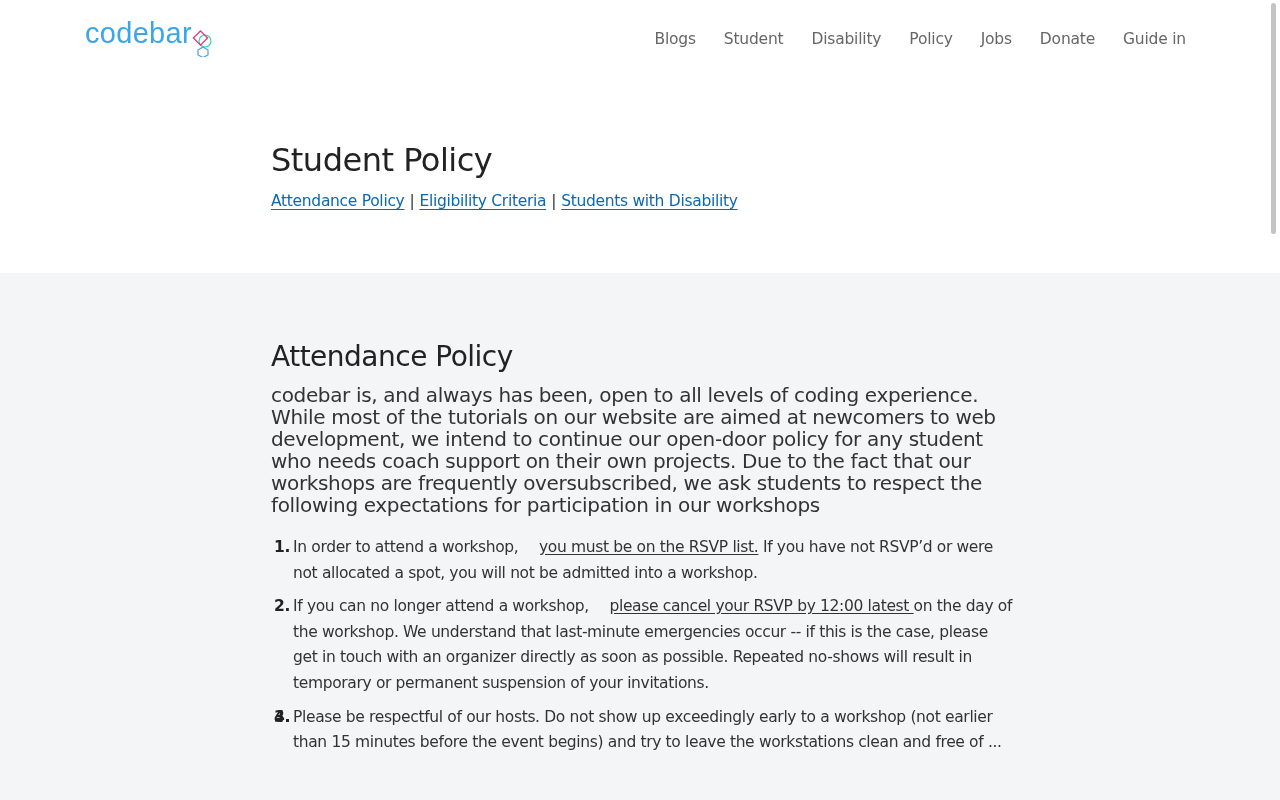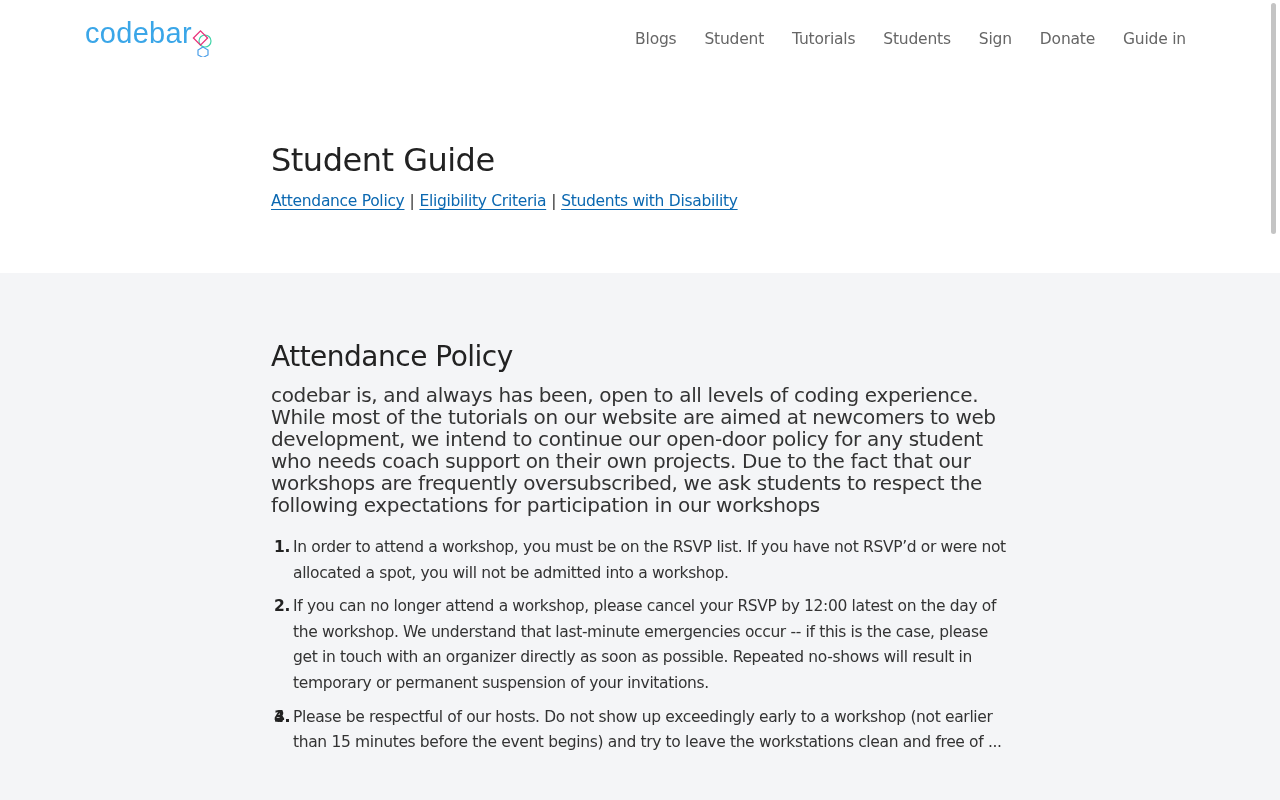--- a/index.html
+++ b/index.html
@@ -80,21 +80,21 @@
     }
     .policy-list li {
       position: relative; padding-left: 22px;
       font-size: 15.5px; line-height: 25.6px; color: #333;
       letter-spacing: -0.35px; margin-bottom: 8px;
     }
     .policy-list li .num {
       position: absolute; left: 3px; top: 0;
       font-weight: 600; color: #222;
     }
-    .ul { text-underline-offset: 2px; }
+    .ul { text-decoration: underline; text-underline-offset: 2px; margin-left: 16px; }
 
     
     .scrollbar {
       position: absolute; right: 0; top: 0; width: 12px; height: 800px;
     }
     .scroll-thumb {
       position: absolute; left: 3px; top: 3px; width: 5px; height: 231px;
       background: #c4c4c4; border-radius: 3px;
     }
   </style>
@@ -110,31 +110,31 @@
         <svg width="26" height="28" viewBox="0 0 26 28">
           <circle cx="16" cy="12" r="6" fill="none" stroke="#3fd4a8" stroke-width="1.2"></circle>
           <polygon points="14,18 19,21 19,26 14,28.5 9,26 9,21" fill="none" stroke="#4a9ee8" stroke-width="1.2"></polygon>
           <rect x="6.5" y="4" width="10" height="10" fill="none" stroke="#e8317a" stroke-width="1.3" transform="rotate(45 11.5 9)"></rect>
         </svg>
       </span>
     </a>
     <nav class="nav">
       <a>Blogs</a>
       <a>Student</a>
-      <a>Tutorials</a>
-      <a>Students</a>
-      <a>Sign</a>
+      <a>Disability</a>
+      <a>Policy</a>
+      <a>Jobs</a>
       <a>Donate</a>
       <a>Guide in</a>
     </nav>
   </header>
 
   <section class="intro">
     <div class="container">
-      <h1 class="page-title">Student Guide</h1>
+      <h1 class="page-title">Student Policy</h1>
       <div class="toc">
         <a>Attendance Policy</a><span class="sep">|</span><a>Eligibility Criteria</a><span class="sep">|</span><a>Students with Disability</a>
       </div>
     </div>
   </section>
 
   <section class="content">
     <div class="container">
       <h2 class="section-title">Attendance Policy</h2>
       <p class="section-intro">codebar is, and always has been, open to all levels of coding experience. While most of the tutorials on our website are aimed at newcomers to web development, we intend to continue our open-door policy for any student who needs coach support on their own projects. Due to the fact that our workshops are frequently oversubscribed, we ask students to respect the following expectations for participation in our workshops</p>

